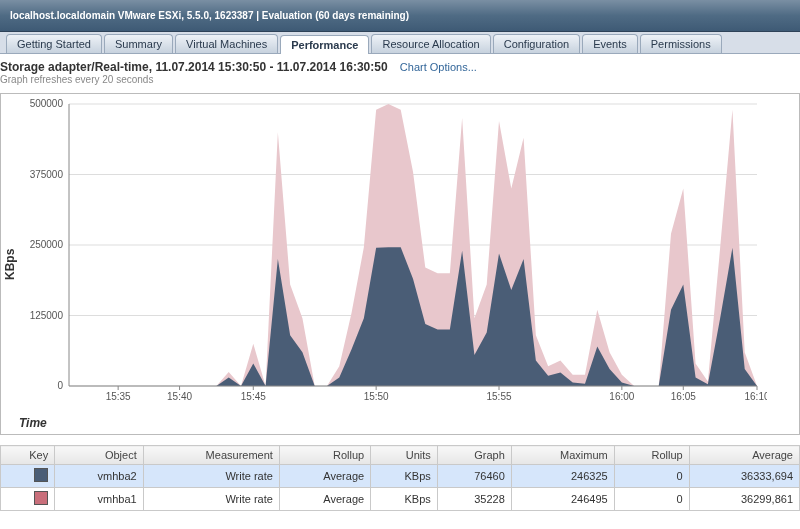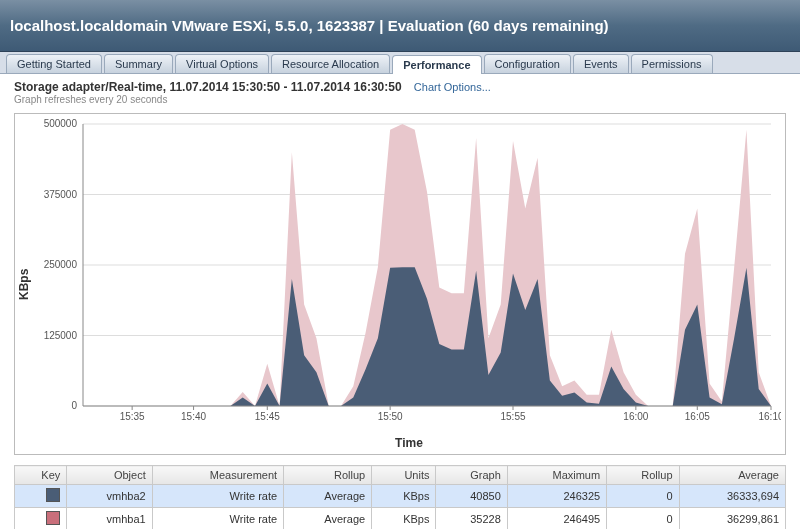--- a/index.html
+++ b/index.html
@@ -6,22 +6,22 @@
     margin: 0;
     font-family: Arial, Helvetica, sans-serif;
     font-size: 11px;
     background: #ffffff;
     color: #333;
     width: 800px;
   }
   .titlebar {
     background: linear-gradient(#7a8fa3, #4f6b84 50%, #3e5a75);
     color: #fff;
-    padding: 17px 10px;
-    font-size: 15px;
+    padding: 10px 10px;
+    font-size: 10px;
     font-weight: bold;
     border-bottom: 1px solid #2e4258;
   }
   .tabs {
     background: #d7dee8;
     padding: 2px 6px 0 6px;
     display: flex;
     gap: 2px;
     border-bottom: 1px solid #9aa9bb;
   }
@@ -35,21 +35,21 @@
     font-size: 11px;
     white-space: nowrap;
   }
   .tab.active {
     background: #ffffff;
     font-weight: bold;
     position: relative;
     top: 1px;
   }
   .content {
-    padding: 6px 14px;
+    padding: 6px 0;
   }
   .chart-title {
     font-weight: bold;
     font-size: 12px;
     color: #333;
   }
   .chart-options {
     color: #336699;
     font-weight: normal;
     cursor: pointer;
@@ -68,24 +68,25 @@
     writing-mode: vertical-rl;
     transform: rotate(180deg);
     text-align: center;
     font-weight: bold;
     font-size: 12px;
     padding: 4px 2px;
     color: #333;
   }
   svg { display: block; }
   .xlabel {
-    text-align: center;
+    text-align: left;
     font-weight: bold;
     font-size: 12px;
     padding: 2px 0 4px;
+    font-style: italic;
   }
   .legend-title {
     font-weight: bold;
     font-size: 12px;
     margin: 6px 0 4px;
     color: #333;
   }
   table.legend {
     width: 100%;
     border-collapse: collapse;
@@ -107,23 +108,23 @@
   tr.selected td { background:#d6e6fb; }
 </style>
 </head>
 <body>
 
 <div class="titlebar">localhost.localdomain VMware ESXi, 5.5.0, 1623387 | Evaluation (60 days remaining)</div>
 
 <div class="tabs" id="tabs">
     <div class="tab">Getting Started</div>
     <div class="tab">Summary</div>
-    <div class="tab">Virtual Options</div>
+    <div class="tab">Virtual Machines</div>
+    <div class="tab active">Performance</div>
     <div class="tab">Resource Allocation</div>
-    <div class="tab active">Performance</div>
     <div class="tab">Configuration</div>
     <div class="tab">Events</div>
     <div class="tab">Permissions</div>
   </div>
 
 <div class="content">
   <div>
     <span class="chart-title">Storage adapter/Real-time, 11.07.2014 15:30:50 - 11.07.2014 16:30:50</span>
     <span>&nbsp;&nbsp;</span>
     <span class="chart-options">Chart Options...</span>
@@ -183,21 +184,21 @@
           <th>Average</th>
         </tr>
       </thead>
     <tbody id="legend-body">
         <tr class="selected">
           <td><span class="swatch" style="background:#4a5d76"></span></td>
           <td>vmhba2</td>
           <td>Write rate</td>
           <td>Average</td>
           <td>KBps</td>
-          <td class="num">40850</td>
+          <td class="num">76460</td>
           <td class="num">246325</td>
           <td class="num">0</td>
           <td class="num">36333,694</td>
         </tr>
         <tr>
           <td><span class="swatch" style="background:#c96f7b"></span></td>
           <td>vmhba1</td>
           <td>Write rate</td>
           <td>Average</td>
           <td>KBps</td>

